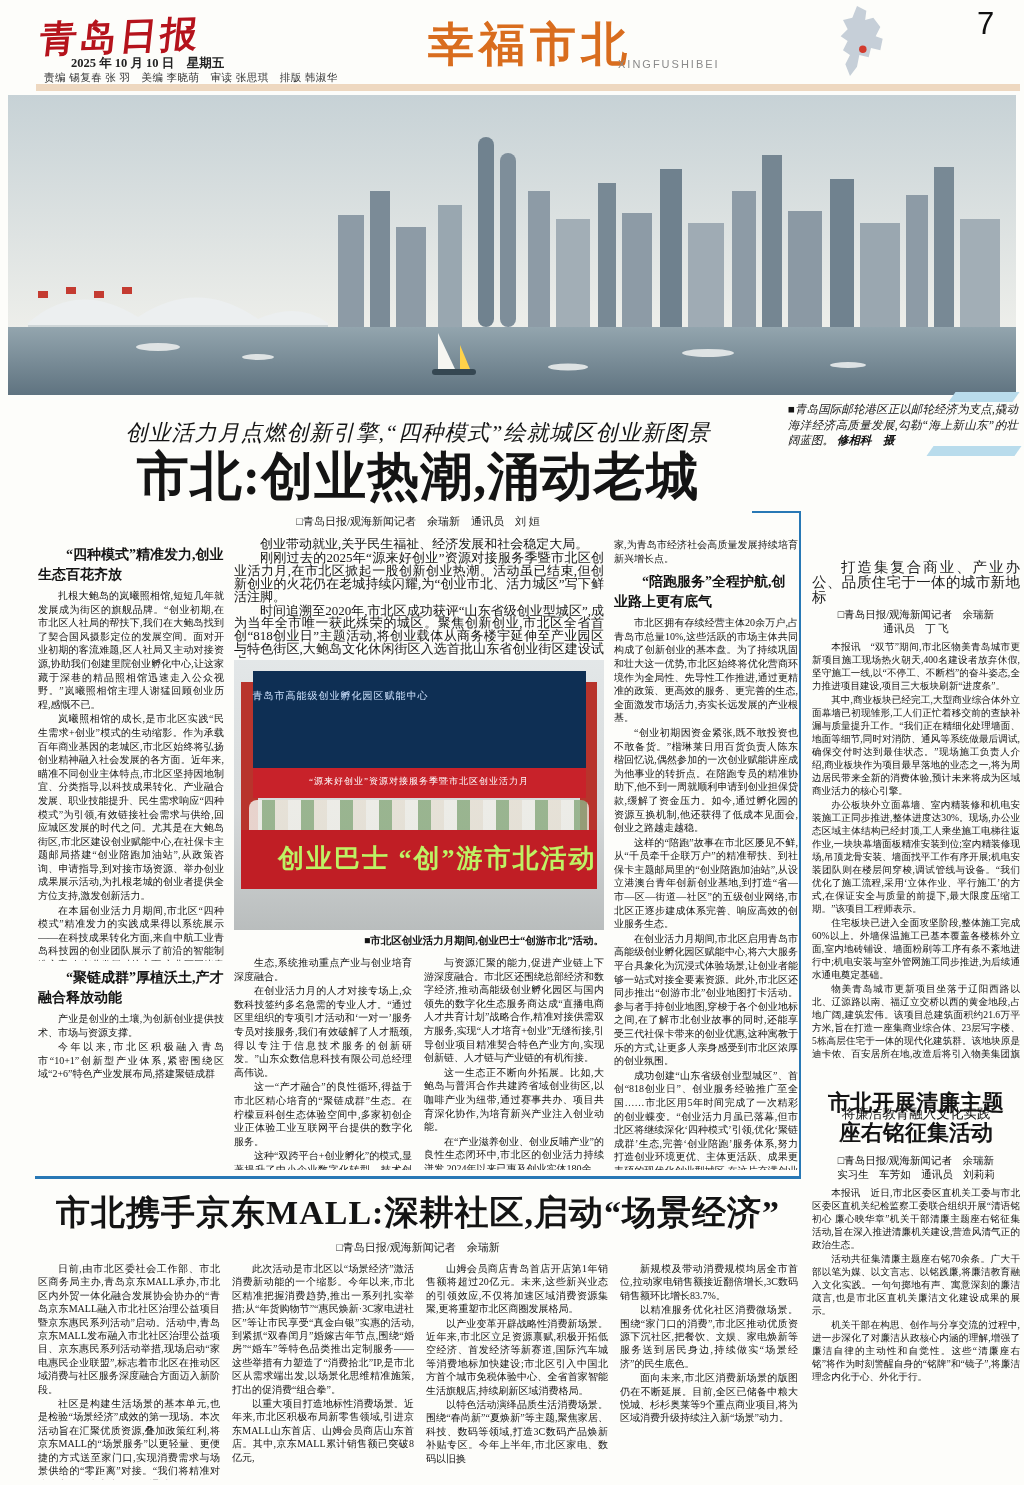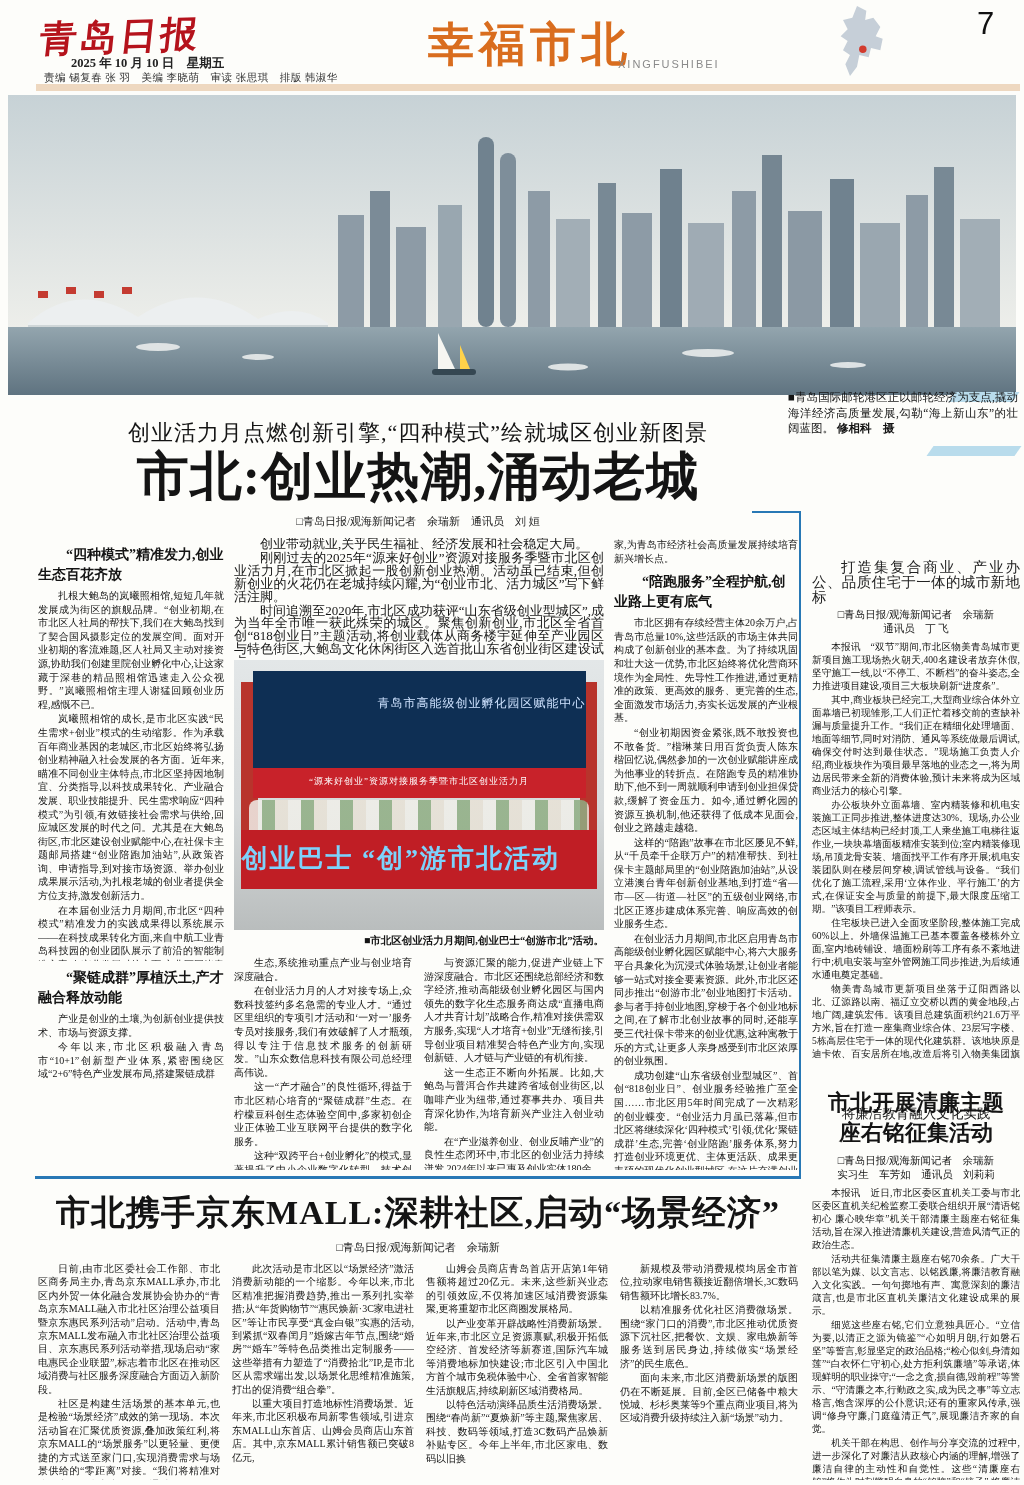--- a/index.html
+++ b/index.html
@@ -14,36 +14,36 @@
   .section-title{font-size:46px;font-weight:bold;color:#d96d1e;letter-spacing:5px;}
   .section-sub{font-size:11px;color:#8a8a8a;letter-spacing:2px;font-family:"Liberation Sans",sans-serif;}
   .pagenum{font-size:31px;color:#111;font-family:"Liberation Sans",sans-serif;}
   .tanbar{background:#eed8c0;}
   
   .hero{background:#cfd8db;overflow:hidden;}
   .hero-cap{font-size:11.5px;line-height:15.5px;text-align:justify;}
   .hero-cap .credit{font-weight:bold;}
   .cap-bar{background:#b9dcec;transform:skewX(-35deg);}
   
-  .kicker{font-size:22px;letter-spacing:1px;text-align:center;font-weight:500;}
+  .kicker{font-size:22px;letter-spacing:1px;text-align:center;font-weight:500;font-style:italic;}
   .main-title{font-size:52px;font-weight:bold;letter-spacing:1px;text-align:center;}
   .byline{font-size:11px;text-align:center;color:#222;}
   .frame{background:#2878b5;}
   .main-body{font-size:10px;line-height:13.6px;overflow:hidden;}
   .intro-body{font-size:13px;line-height:12.9px;overflow:hidden;}
   .subhead{font-weight:bold;font-size:14px;line-height:19.5px;margin:7px 0 5px;text-indent:2em;text-align:left;}
   .pcap{font-size:10.5px;font-weight:bold;text-align:right;}
   
   .photo2{background:linear-gradient(#e3e7e8 0%,#d6dadb 55%,#b9bdbd 100%);overflow:hidden;}
   .ph-screen{position:absolute;left:5%;top:4%;width:90%;height:36%;background:#0e2f54;color:#cfe3ff;
-             font-size:12px;text-align:right;padding-top:24px;box-sizing:border-box;letter-spacing:1px;}
+             font-size:10px;text-align:left;padding-top:18px;box-sizing:border-box;letter-spacing:1px;}
   .ph-strip{position:absolute;left:5%;top:40%;width:90%;height:11%;background:#c8222a;color:#ffffff;
             font-size:9px;text-align:center;line-height:2.9;letter-spacing:1px;overflow:hidden;}
-  .ph-banner{position:absolute;left:2%;top:63%;width:96%;height:22%;background:#c01e25;color:#7dd3fc;
-             font-weight:bold;font-size:26px;text-align:left;line-height:2.2;letter-spacing:2px;overflow:hidden;}
+  .ph-banner{position:absolute;left:2%;top:63%;width:96%;height:22%;background:#c01e25;color:#bef264;
+             font-weight:bold;font-size:26px;text-align:right;line-height:2.2;letter-spacing:2px;overflow:hidden;}
   .ph-sidebanner{position:absolute;top:8%;width:4.5%;height:58%;background:#b8342c;}
   .ph-crowd{position:absolute;left:4%;top:52%;width:92%;height:12%;
             background:repeating-linear-gradient(90deg,#f0efe9 0 13px,#8fae83 13px 26px,#e8e2d6 26px 39px);
             border-radius:8px 8px 0 0;opacity:.85;}
   
   .side-title{font-size:22px;line-height:30px;font-weight:bold;text-align:center;}
   .side-subtitle{font-size:14.5px;line-height:15px;text-indent:2em;text-align:justify;color:#222;}
   .side-kicker{font-size:13.5px;text-align:center;}
   .side-byline{font-size:10.5px;text-align:center;}
   .side-body{font-size:9.6px;line-height:13px;overflow:hidden;}
@@ -130,21 +130,21 @@
       </g>
 
       <path d="M430 238 L447 274 L430 274 Z" fill="#f6f6f2"></path>
       <path d="M452 250 L462 274 L452 274 Z" fill="#ffd24a"></path>
       <rect x="424" y="274" width="44" height="6" rx="3" fill="#35475200"></rect>
       <rect x="424" y="274" width="44" height="6" rx="3" fill="#354752"></rect>
     </svg>
   </div>
 
   <div class="abs cap-bar" style="left:952px;top:392px;width:64px;height:10px;"></div>
-  <div class="abs hero-cap" style="left:788px;top:390px;width:230px;">
+  <div class="abs hero-cap" style="left:788px;top:402px;width:230px;font-style:italic;">
     <span>■青岛国际邮轮港区正以邮轮经济为支点,撬动海洋经济高质量发展,勾勒“海上新山东”的壮阔蓝图。</span>
     <span class="credit">修相科　摄</span>
   </div>
   <div class="abs cap-bar" style="left:930px;top:446px;width:88px;height:10px;"></div>
 
   <div class="abs kicker" style="left:35px;top:418px;width:766px;">创业活力月点燃创新引擎,“四种模式”绘就城区创业新图景</div>
   <div class="abs main-title" style="left:35px;top:442px;width:766px;">市北:创业热潮,涌动老城</div>
   <div class="abs byline" style="left:35px;top:514px;width:766px;">□青岛日报/观海新闻记者　余瑞新　通讯员　刘 姮</div>
 
   <div class="abs frame" style="left:752px;top:511px;width:48px;height:2px;"></div>
@@ -224,21 +224,20 @@
     <div>市北开展清廉主题</div>
     <div>座右铭征集活动</div>
   </div>
   <div class="abs side-byline" style="left:812px;top:1154px;width:208px;">
     <div>□青岛日报/观海新闻记者　余瑞新</div>
     <div>实习生　车芳如　通讯员　刘莉莉</div>
   </div>
   <div class="abs side-body" style="left:812px;top:1186px;width:208px;height:294px;">
       <p>本报讯　近日,市北区委区直机关工委与市北区委区直机关纪检监察工委联合组织开展“清语铭初心 廉心映华章”机关干部清廉主题座右铭征集活动,旨在深入推进清廉机关建设,营造风清气正的政治生态。</p>
       <p>活动共征集清廉主题座右铭70余条。广大干部以笔为媒、以文言志、以铭践廉,将廉洁教育融入文化实践。一句句掷地有声、寓意深刻的廉洁箴言,也是市北区直机关廉洁文化建设成果的展示。</p>
-      <p>细览这些座右铭,它们立意独具匠心。“立信为要,以清正之源为镜鉴”“心如明月朗,行如磐石坚”等誓言,彰显坚定的政治品格;“检心似剑,身清如莲”“白衣怀仁守初心,处方拒利筑廉墙”等承诺,体现鲜明的职业操守;“一念之贪,损自德,毁前程”等警示、“守清廉之本,行勤政之实,成为民之事”等立志格言,饱含深厚的公仆意识;还有的重家风传承,强调“修身守廉,门庭蕴清正气”,展现廉洁齐家的自觉。</p>
       <p>机关干部在构思、创作与分享交流的过程中,进一步深化了对廉洁从政核心内涵的理解,增强了廉洁自律的主动性和自觉性。这些“清廉座右铭”将作为时刻警醒自身的“铭牌”和“镜子”,将廉洁理念内化于心、外化于行。</p>
     </div>
 
   <div class="abs bottom-title" style="left:35px;top:1190px;width:766px;">市北携手京东MALL:深耕社区,启动“场景经济”</div>
   <div class="abs byline" style="left:35px;top:1240px;width:766px;">□青岛日报/观海新闻记者　余瑞新</div>
   <div class="abs bottom-body" style="left:38px;top:1262px;width:182px;height:218px;">
       <p>日前,由市北区委社会工作部、市北区商务局主办,青岛京东MALL承办,市北区内外贸一体化融合发展协会协办的“青岛京东MALL融入市北社区治理公益项目暨京东惠民系列活动”启动。活动中,青岛京东MALL发布融入市北社区治理公益项目、京东惠民系列活动举措,现场启动“家电惠民企业联盟”,标志着市北区在推动区域消费与社区服务深度融合方面迈入新阶段。</p>
       <p>社区是构建生活场景的基本单元,也是检验“场景经济”成效的第一现场。本次活动旨在汇聚优质资源,叠加政策红利,将京东MALL的“场景服务”以更轻量、更便捷的方式送至家门口,实现消费需求与场景供给的“零距离”对接。“我们将精准对接区商务局和京东MALL,通过居民群、公告栏等‘接地气’的方式,把公益基金使用、惠民补贴标准等细则讲透。”海泊河社区党委书记周非说。</p>
     </div>
   <div class="abs bottom-body" style="left:232px;top:1262px;width:182px;height:218px;">

